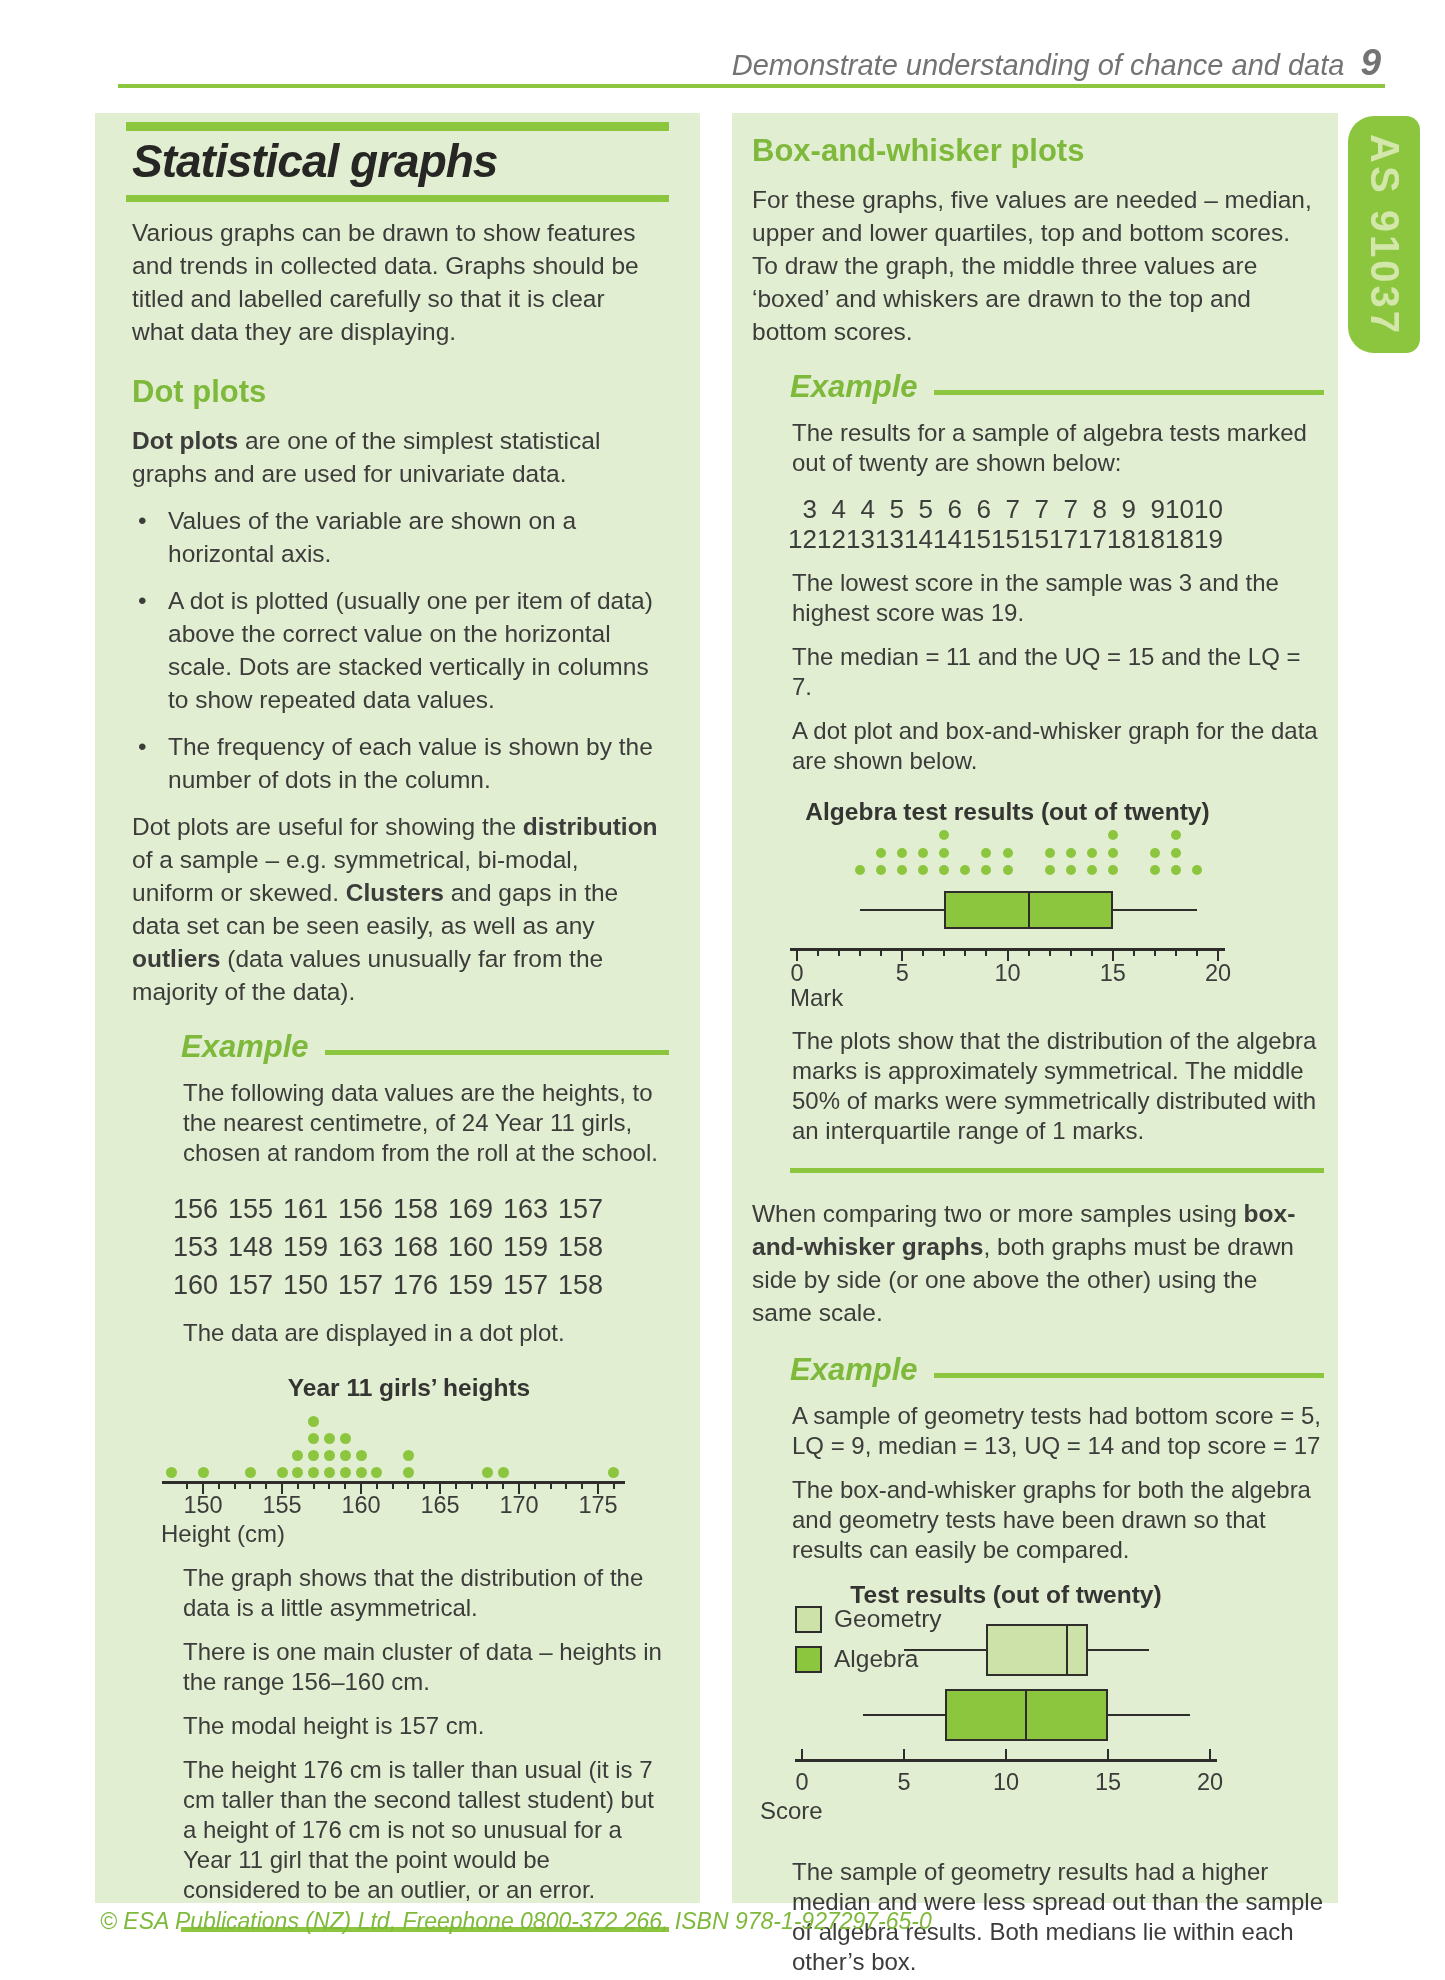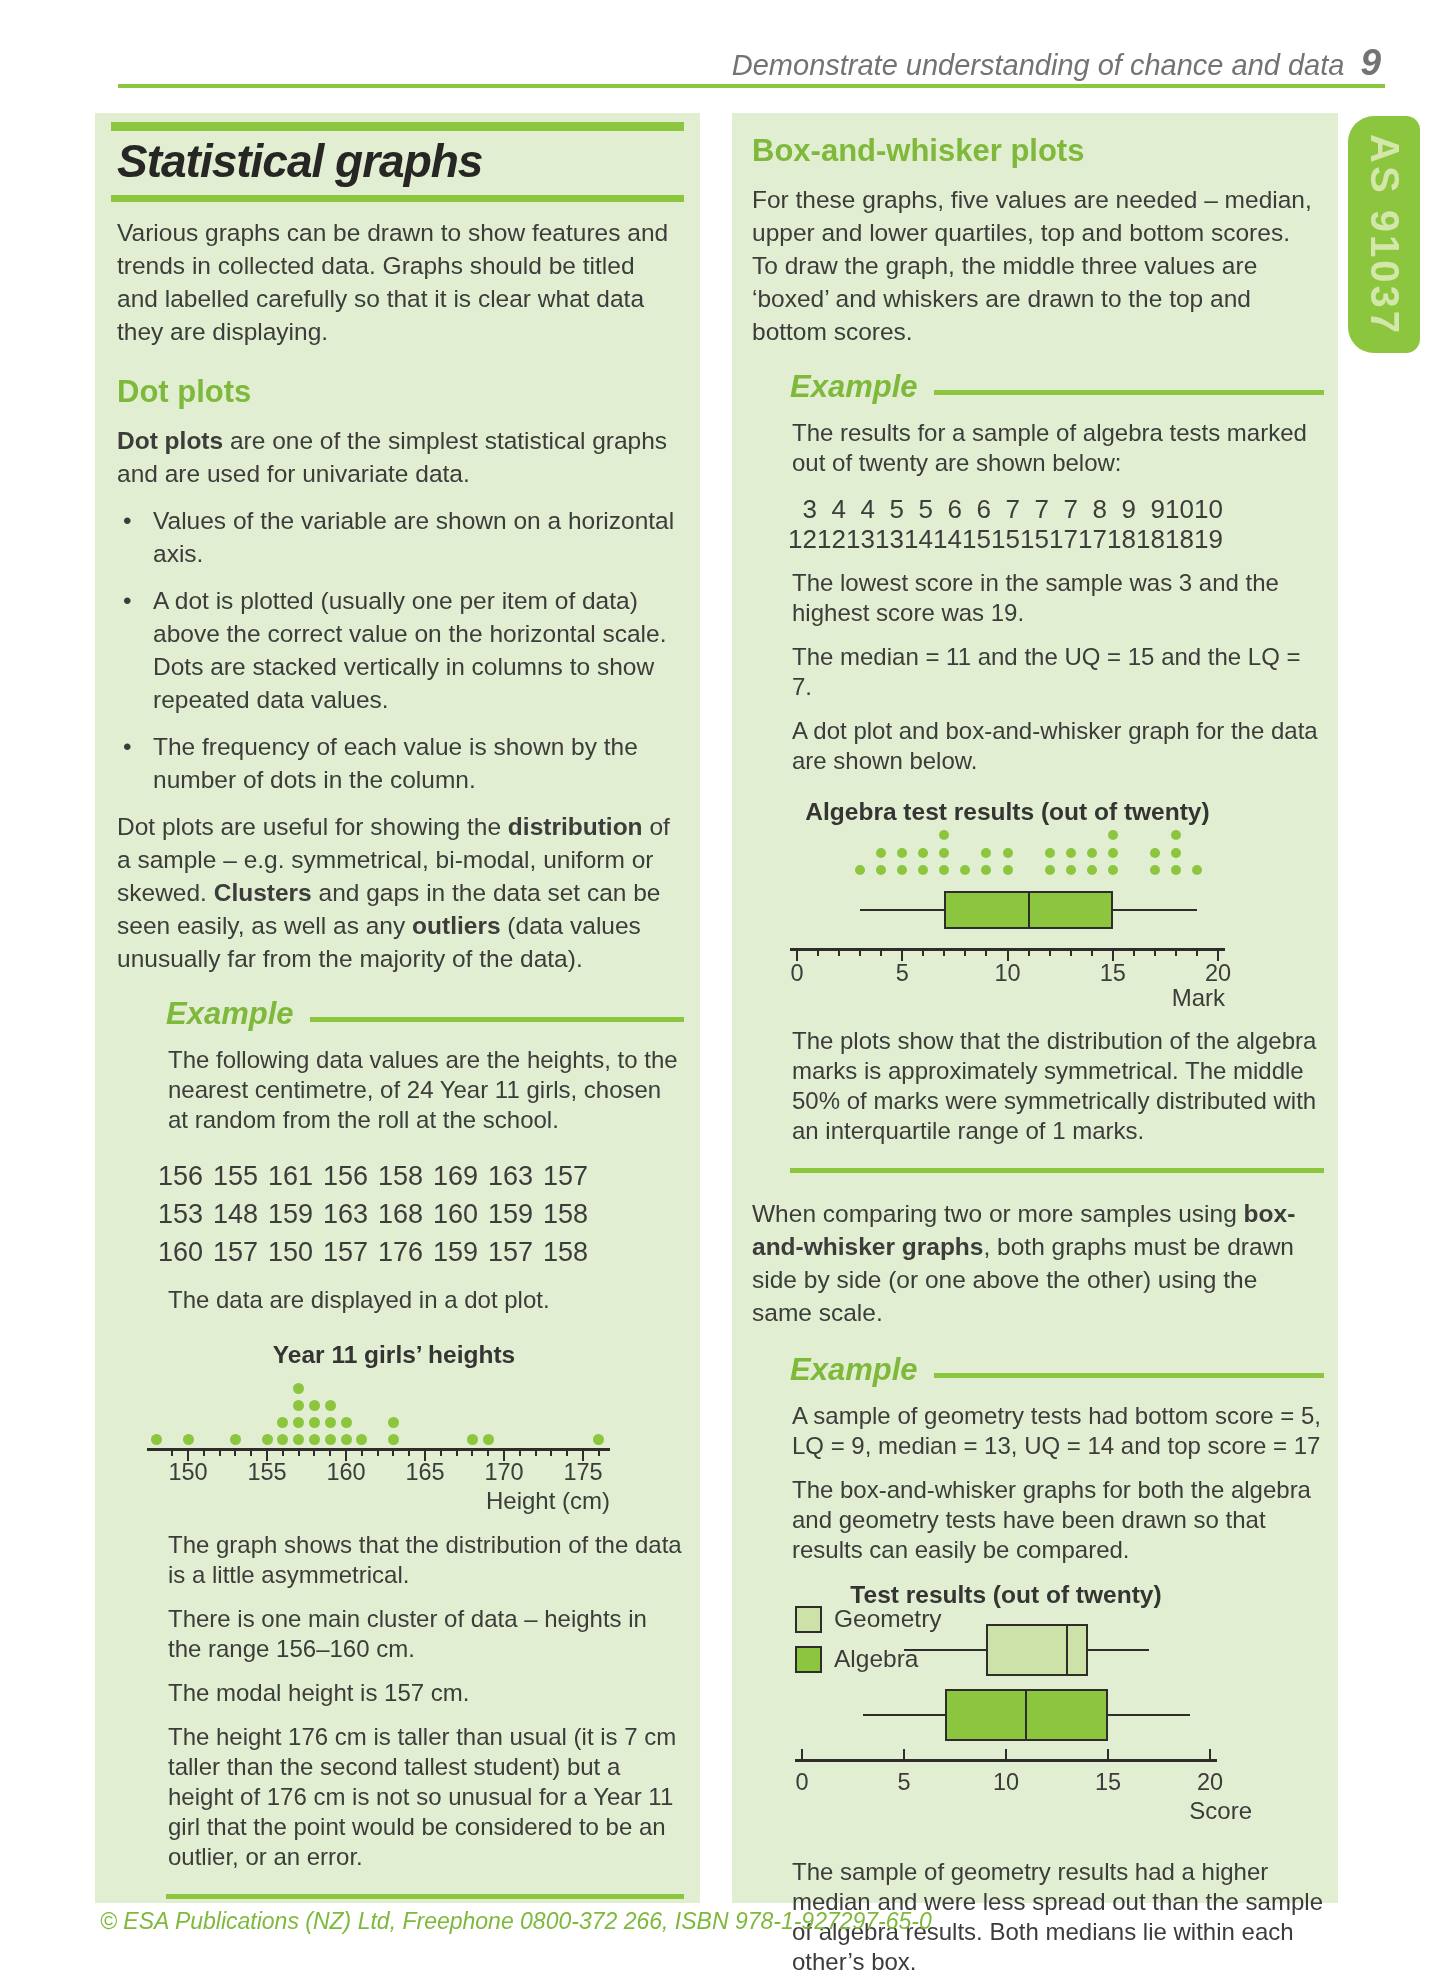--- a/index.html
+++ b/index.html
@@ -17,21 +17,21 @@
   
   .as-tab{
     position:absolute;left:1348px;top:116px;width:72px;height:237px;background:#8cc63f;
     border-radius:26px 14px 14px 26px;display:flex;align-items:center;justify-content:center;
   }
   .as-tab .tab-text{
     writing-mode:vertical-rl;font-weight:bold;font-size:40px;color:#d3e7ab;letter-spacing:3px;
   }
   
   .panel{position:absolute;top:113px;height:1790px;background:#e2eed1;}
-  .panel-left{left:95px;width:605px;padding:0 16px;box-sizing:border-box;}
+  .panel-left{left:95px;width:605px;padding:0 31px;box-sizing:border-box;}
   .panel-right{left:732px;width:606px;padding:0 14px;box-sizing:border-box;}
   .title-bar{height:9px;background:#8cc63f;margin-top:9px;}
   .title-bar.thin{height:7px;margin-top:0;}
   h1{
     font-size:46px;font-style:italic;font-weight:bold;color:#262624;
     margin:4px 0 8px 6px;line-height:52px;letter-spacing:-1px;
   }
   h2{font-size:31px;font-weight:bold;color:#7eb93c;margin:26px 0 0 6px;line-height:36px;}
   .panel-right h2{margin-top:20px;}
   p.body{font-size:24.5px;line-height:33px;margin:14px 6px 0 6px;}
@@ -52,21 +52,21 @@
   
   .data-grid{display:grid;color:#3c3c3b;}
   .grid-left{grid-template-columns:repeat(8,55px);font-size:27px;line-height:38px;margin:22px 0 0 -8px;}
   .grid-right{grid-template-columns:repeat(15,29px);font-size:26px;line-height:30px;margin:16px 0 0 -2px;justify-items:end;}
   
   .chart{position:relative;}
   #girls-heights-dotplot{height:175px;width:560px;margin:26px 0 0 -20px;}
   #algebra-dot-box{height:214px;width:540px;margin:22px 0 0 0;}
   #test-results-comparison{height:262px;width:580px;margin:16px 0 0 -30px;}
   .chart-title{position:absolute;top:0;text-align:center;font-weight:bold;font-size:24.5px;color:#343432;}
-  .chart-xlabel{position:absolute;text-align:right;font-size:24px;color:#3c3c3b;}
+  .chart-xlabel{position:absolute;text-align:left;font-size:24px;color:#3c3c3b;}
   .t-girls{left:16px;width:464px;}   .x-girls{left:0;width:464px;top:146px;}
   .t-alg{left:0;width:435px;}     .x-alg{left:0;width:435px;top:186px;}
   .t-cmp{left:0;width:492px;}     .x-cmp{left:0;width:492px;top:216px;}
   .axis-line{position:absolute;height:3px;background:#2e2d2c;}
   .tick{position:absolute;width:2px;background:#2e2d2c;}
   .tick-label{position:absolute;width:44px;margin-left:-22px;text-align:center;font-size:23.5px;color:#3c3c3b;}
   .dot{position:absolute;border-radius:50%;background:#8cc63f;}
   .bp-box{position:absolute;background:#8cc63f;border:2px solid #2e2d2c;box-sizing:border-box;}
   .bp-box.light{background:#cde2a9;}
   .bp-median{position:absolute;width:2px;background:#2e2d2c;}

